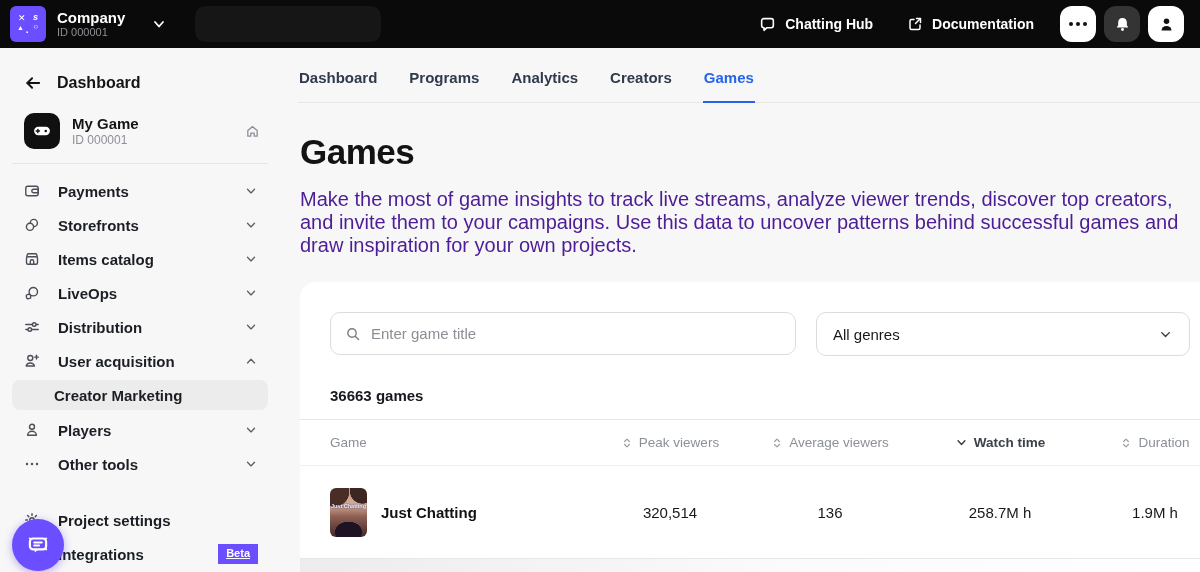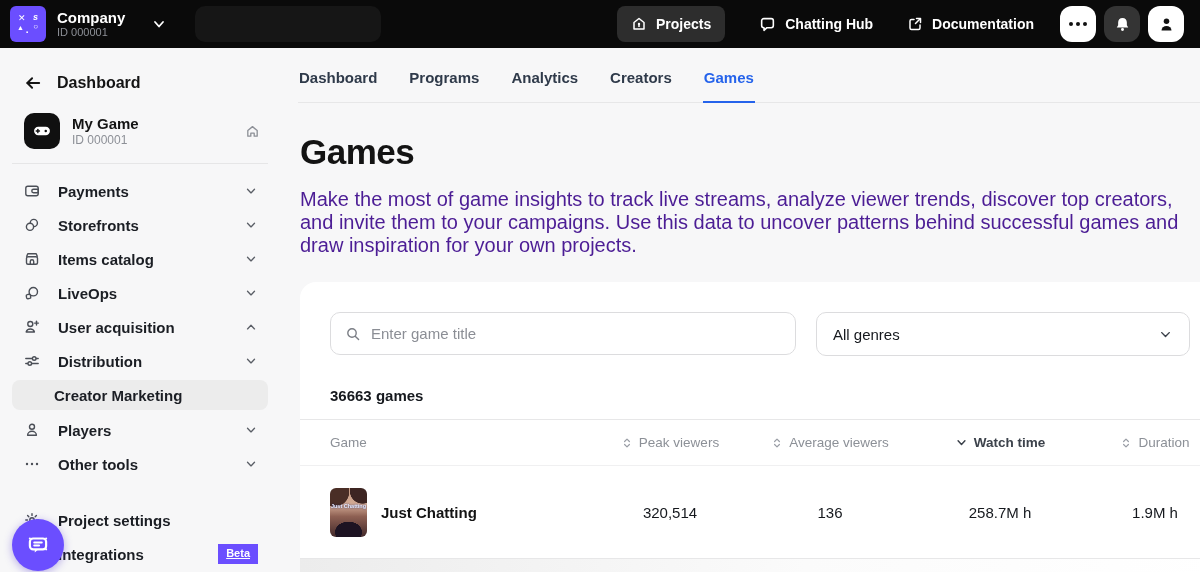--- a/index.html
+++ b/index.html
@@ -184,30 +184,20 @@
     <div class="company-id">ID 000001</div>
   </div>
   <div class="top-chevron">
     <svg width="16" height="16" viewBox="0 0 16 16">
         <polyline points="4,6 8,10.5 12,6" fill="none" stroke="#fff" stroke-width="1.8" stroke-linecap="round" stroke-linejoin="round"></polyline>
       </svg>
   </div>
   <div class="redacted-box"></div>
 
   <div class="topbar-right">
-    <div class="top-nav-item pill">
-      <span>
-        <svg width="16" height="16" viewBox="0 0 16 16">
-            <path d="M3 6.5 L8 2.5 L13 6.5 V13 H3 Z" fill="none" stroke="#fff" stroke-width="1.5" stroke-linejoin="round"></path>
-            <circle cx="8" cy="8" r="1.2" fill="#fff"></circle>
-            <line x1="8" y1="9" x2="8" y2="11" stroke="#fff" stroke-width="1.5"></line>
-          </svg>
-      </span>
-      <span>Projects</span>
-    </div>
     <div class="top-nav-item">
       <span>
         <svg width="17" height="17" viewBox="0 0 16 16">
             <path d="M2.5 4.5 a2 2 0 0 1 2-2 h7 a2 2 0 0 1 2 2 v4.5 a2 2 0 0 1 -2 2 h-4 l-2.8 2.5 v-2.5 h-0.2 a2 2 0 0 1 -2-2 Z" fill="none" stroke="#fff" stroke-width="1.5" stroke-linejoin="round"></path>
           </svg>
       </span>
       <span>Chatting Hub</span>
     </div>
     <div class="top-nav-item">
       <span>
@@ -334,46 +324,46 @@
       <span>LiveOps</span>
       <span class="mi-chevron">
         <svg width="14" height="14" viewBox="0 0 16 16">
             <polyline points="4,6 8,10.2 12,6" fill="none" stroke="#5a5e66" stroke-width="1.5" stroke-linecap="round" stroke-linejoin="round"></polyline>
           </svg>
       </span>
     </div>
     <div class="menu-item">
       <span class="mi-icon">
         <svg width="16" height="16" viewBox="0 0 16 16">
+            <line x1="1.8" y1="5.5" x2="14.2" y2="5.5" stroke="#4b4f57" stroke-width="1.4" stroke-linecap="round"></line>
+            <circle cx="10.2" cy="5.5" r="1.8" fill="#f7f7f7" stroke="#4b4f57" stroke-width="1.4"></circle>
+            <line x1="1.8" y1="10.5" x2="14.2" y2="10.5" stroke="#4b4f57" stroke-width="1.4" stroke-linecap="round"></line>
+            <circle cx="5.8" cy="10.5" r="1.8" fill="#f7f7f7" stroke="#4b4f57" stroke-width="1.4"></circle>
+          </svg>
+      </span>
+      <span>Distribution</span>
+      <span class="mi-chevron">
+        <svg width="14" height="14" viewBox="0 0 16 16">
+            <polyline points="4,6 8,10.2 12,6" fill="none" stroke="#5a5e66" stroke-width="1.5" stroke-linecap="round" stroke-linejoin="round"></polyline>
+          </svg>
+      </span>
+    </div>
+    <div class="menu-item">
+      <span class="mi-icon">
+        <svg width="16" height="16" viewBox="0 0 16 16">
             <circle cx="6.3" cy="5" r="2.5" fill="none" stroke="#4b4f57" stroke-width="1.4"></circle>
             <path d="M2.2 13 a4.2 3.8 0 0 1 8.2 0 Z" fill="none" stroke="#4b4f57" stroke-width="1.4" stroke-linejoin="round"></path>
             <line x1="12.5" y1="2.2" x2="12.5" y2="6" stroke="#4b4f57" stroke-width="1.4" stroke-linecap="round"></line>
             <line x1="10.6" y1="4.1" x2="14.4" y2="4.1" stroke="#4b4f57" stroke-width="1.4" stroke-linecap="round"></line>
           </svg>
       </span>
       <span>User acquisition</span>
       <span class="mi-chevron">
         <svg width="14" height="14" viewBox="0 0 16 16">
             <polyline points="4,10.2 8,6 12,10.2" fill="none" stroke="#5a5e66" stroke-width="1.5" stroke-linecap="round" stroke-linejoin="round"></polyline>
-          </svg>
-      </span>
-    </div>
-    <div class="menu-item">
-      <span class="mi-icon">
-        <svg width="16" height="16" viewBox="0 0 16 16">
-            <line x1="1.8" y1="5.5" x2="14.2" y2="5.5" stroke="#4b4f57" stroke-width="1.4" stroke-linecap="round"></line>
-            <circle cx="10.2" cy="5.5" r="1.8" fill="#f7f7f7" stroke="#4b4f57" stroke-width="1.4"></circle>
-            <line x1="1.8" y1="10.5" x2="14.2" y2="10.5" stroke="#4b4f57" stroke-width="1.4" stroke-linecap="round"></line>
-            <circle cx="5.8" cy="10.5" r="1.8" fill="#f7f7f7" stroke="#4b4f57" stroke-width="1.4"></circle>
-          </svg>
-      </span>
-      <span>Distribution</span>
-      <span class="mi-chevron">
-        <svg width="14" height="14" viewBox="0 0 16 16">
-            <polyline points="4,6 8,10.2 12,6" fill="none" stroke="#5a5e66" stroke-width="1.5" stroke-linecap="round" stroke-linejoin="round"></polyline>
           </svg>
       </span>
     </div>
     <div class="menu-item sub selected">
       <span>Creator Marketing</span>
     </div>
     <div class="menu-item">
       <span class="mi-icon">
         <svg width="16" height="16" viewBox="0 0 16 16">
             <circle cx="8" cy="4.8" r="2.5" fill="none" stroke="#4b4f57" stroke-width="1.4"></circle>

